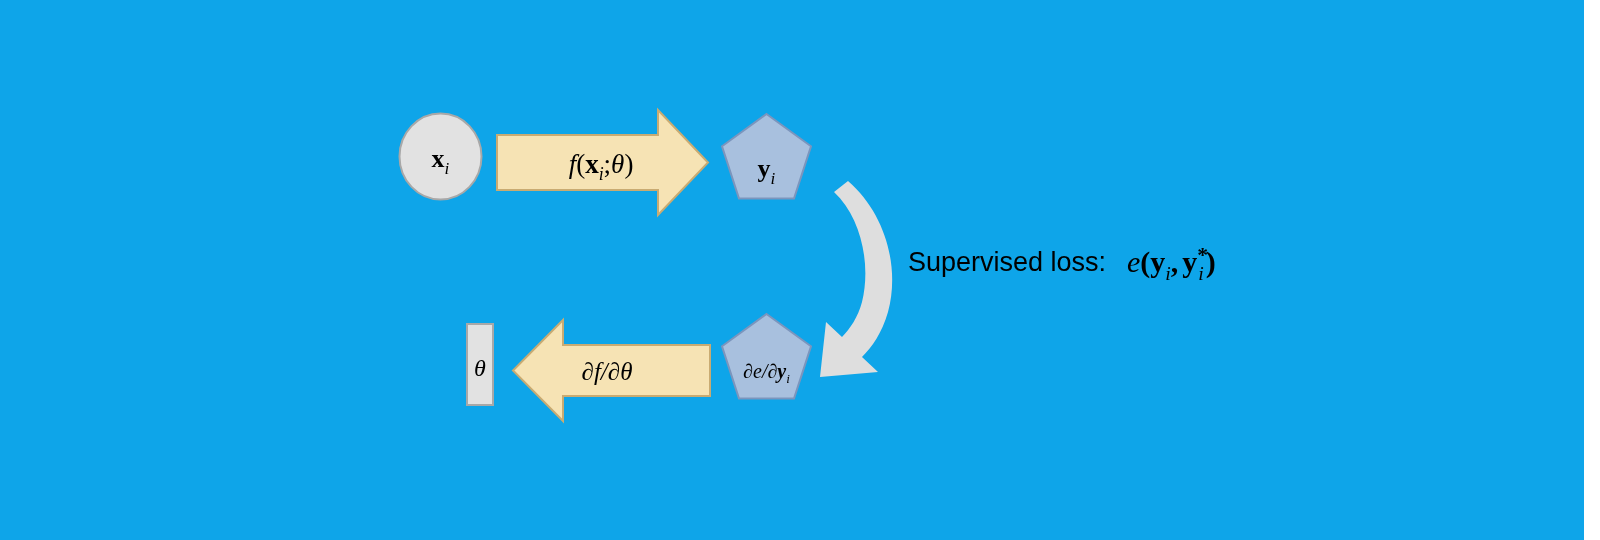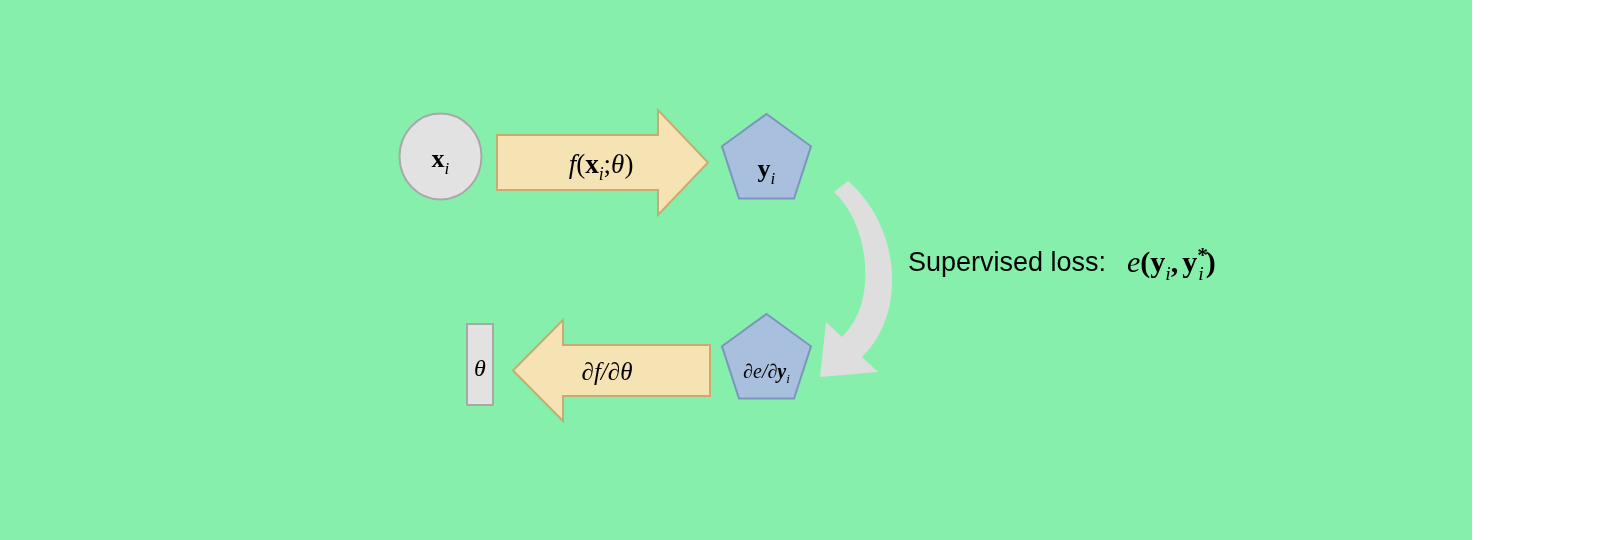--- a/index.html
+++ b/index.html
@@ -8,23 +8,23 @@
     background: #ffffff;
   }
   body {
     width: 1600px;
     height: 540px;
     overflow: hidden;
     font-family: "Liberation Sans", sans-serif;
   }
   #diagram-root {
     position: relative;
-    width: 1472px;
+    width: 1584px;
     height: 540px;
-    background: #86efac;
+    background: #0ea5e9;
   }
   svg#figure {
     display: block;
     width: 1600px;
     height: 540px;
   }
   .node-label-serif {
     font-family: "Liberation Serif", "DejaVu Serif", serif;
     fill: #000000;
   }

